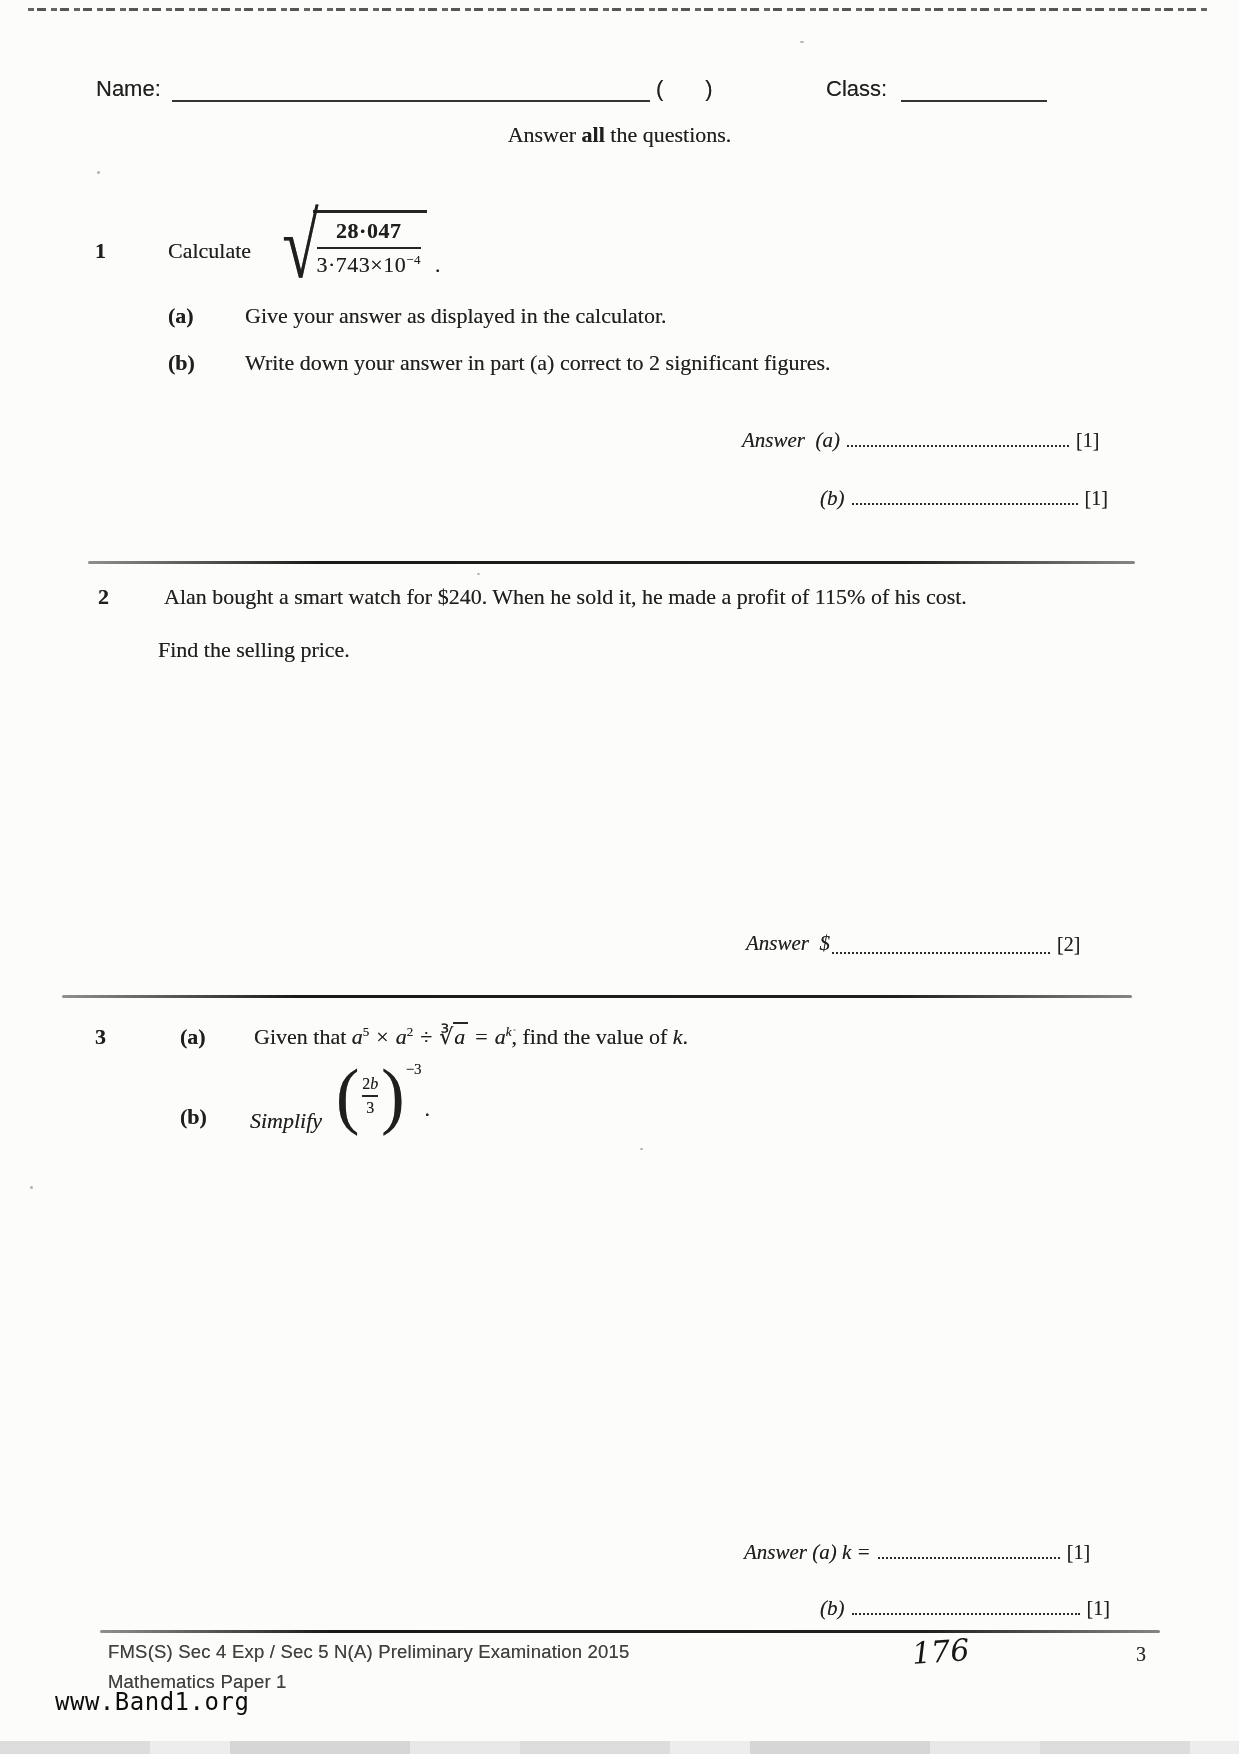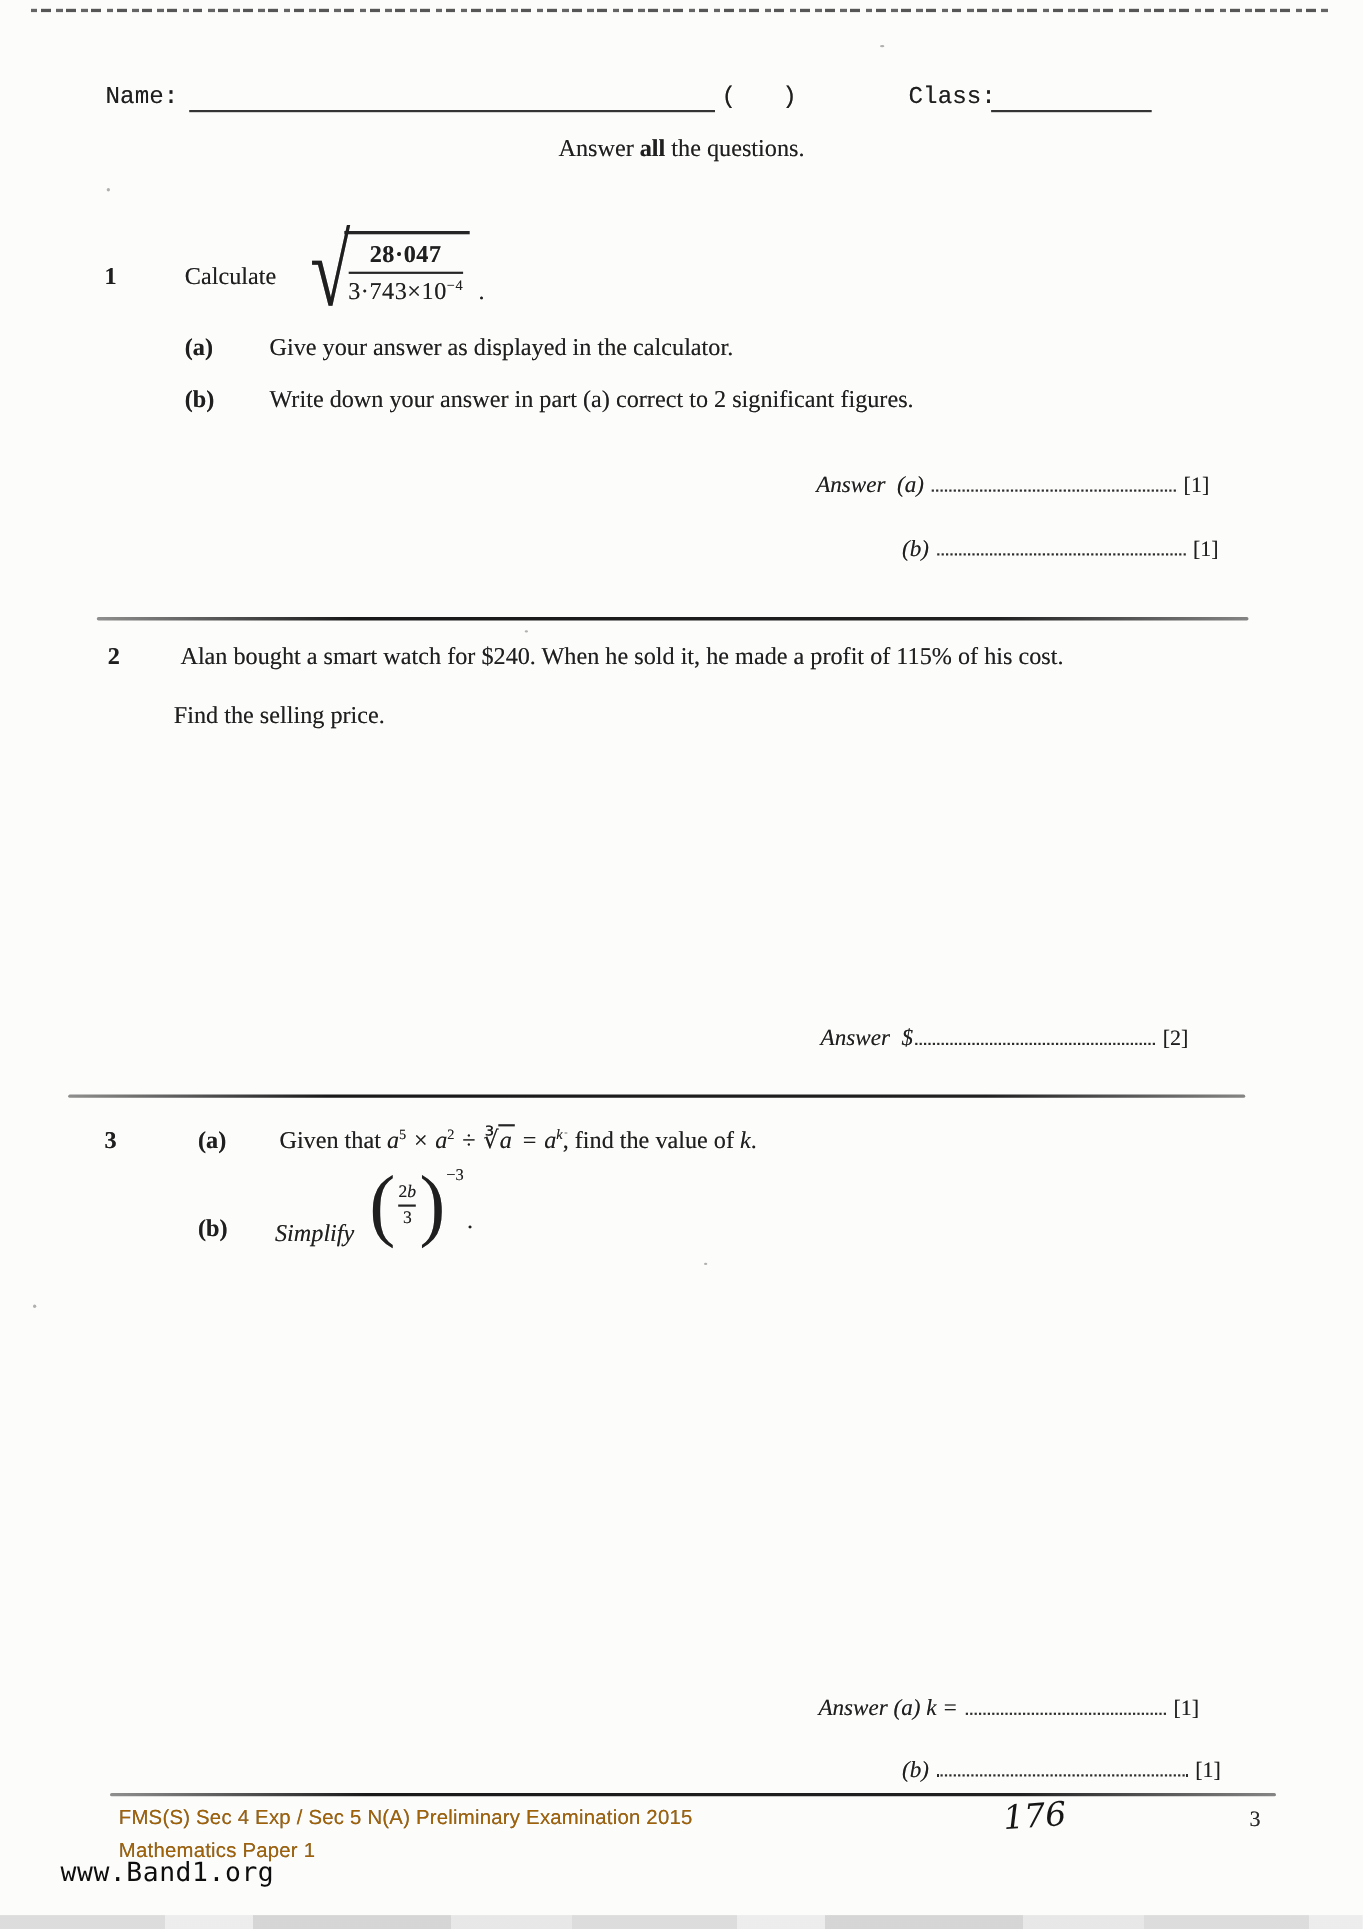--- a/index.html
+++ b/index.html
@@ -2,21 +2,21 @@
 <html><head>
 <meta charset="utf-8">
 <style>
   html,body{margin:0;padding:0;background:#ffffff;}
   .page{
     position:relative;width:1239px;height:1754px;background:#fcfcfb;
     font-family:"Liberation Serif",serif;color:#1f1f1f;overflow:hidden;
     text-shadow:0 0 .5px rgba(25,25,25,.55);
   }
   .abs{position:absolute;}
-  .sans{font-family:Liberation Mono, monospace;}
+  .sans{font-family:Liberation Sans, sans-serif;}
   .q-text{font-size:22px;white-space:nowrap;}
   .q-num{font-weight:700;font-size:22px;}
   .part-label{font-weight:700;font-size:22px;}
   .instruction{font-size:22px;text-align:center;width:100%;}
   .uline{border-bottom:2.6px solid #343434;height:0;}
   .divider{height:3px;background:linear-gradient(90deg,rgba(35,35,35,.5),#191919 22%,#202020 78%,rgba(35,35,35,.55));border-radius:2px;}
   .scanline-top{height:3px;opacity:.8;background:repeating-linear-gradient(90deg,#3f3f3f 0 6px,transparent 6px 9px,#2c2c2c 9px 18px,transparent 18px 23px);}
   .scanband-bottom{height:13px;opacity:.85;background:repeating-linear-gradient(90deg,#d7d7d7 0 150px,#eaeaea 150px 230px,#cfcfcf 230px 410px,#e4e4e4 410px 520px);}
   .speck{position:absolute;background:#555;border-radius:50%;opacity:.45;}
 
@@ -40,21 +40,21 @@
   .rootbar{border-top:2px solid #262626;padding:0 3px 0 1px;}
   .bigfrac-row{display:flex;align-items:center;}
   .bigp{font-size:70px;line-height:64px;font-weight:400;transform:scaleY(1.05);}
   .bf{display:flex;flex-direction:column;align-items:center;font-size:16px;padding:0 3px;}
   .bfnum{padding-bottom:2px;}
   .bfden{border-top:2.2px solid #252525;padding-top:2px;width:100%;text-align:center;}
   .bfexp{align-self:flex-start;font-size:15px;position:relative;top:-3px;left:1px;}
   .bfend{align-self:flex-end;font-size:22px;margin:0 0 6px 4px;}
 
   
-  .footer-text{font-family:"Liberation Sans",sans-serif;font-size:18.5px;color:#a16207;letter-spacing:.2px;white-space:nowrap;}
+  .footer-text{font-family:"Liberation Sans",sans-serif;font-size:18.5px;color:#404040;letter-spacing:.2px;white-space:nowrap;}
   .handwritten{font-family:"DejaVu Serif",serif;font-style:italic;font-size:30px;color:#161616;transform:rotate(-4deg);text-shadow:none;}
   .pagenum{font-size:20px;color:#2b2b2b;}
   .watermark{font-family:"DejaVu Sans Mono",monospace;font-size:24px;color:#0d0d0d;letter-spacing:.5px;text-shadow:none;}
 </style>
 </head>
 <body>
 
 <div class="page">
 
   <div class="abs scanline-top" style="top:8px;left:28px;width:1182px;"></div>
@@ -100,21 +100,21 @@
     <span class="dots" style="width:226px;"></span>
     <span class="marks">[1]</span>
   </div>
 
   <div class="abs divider" style="left:88px;top:561px;width:1047px;"></div>
 
   <div class="abs q-num" style="left:98px;top:584px;">2</div>
   <div class="abs q-text" style="left:164px;top:584px;">Alan bought a smart watch for $240. When he sold it, he made a profit of 115% of his cost.</div>
   <div class="abs q-text" style="left:158px;top:637px;">Find the selling price.</div>
 
-  <div class="abs ansline" style="left:746px;top:931px;">
+  <div class="abs ansline" style="left:746px;top:931px;align-items:flex-end;">
     <span class="pfx">Answer&nbsp;&nbsp;$</span>
     <span class="dots" style="width:218px;margin-left:2px;"></span>
     <span class="marks">[2]</span>
   </div>
 
   <div class="abs divider" style="left:62px;top:995px;width:1070px;"></div>
 
   <div class="abs q-num" style="left:95px;top:1024px;">3</div>
   <div class="abs part-label" style="left:180px;top:1024px;">(a)</div>
   <div class="abs q-text" style="left:254px;top:1024px;">

